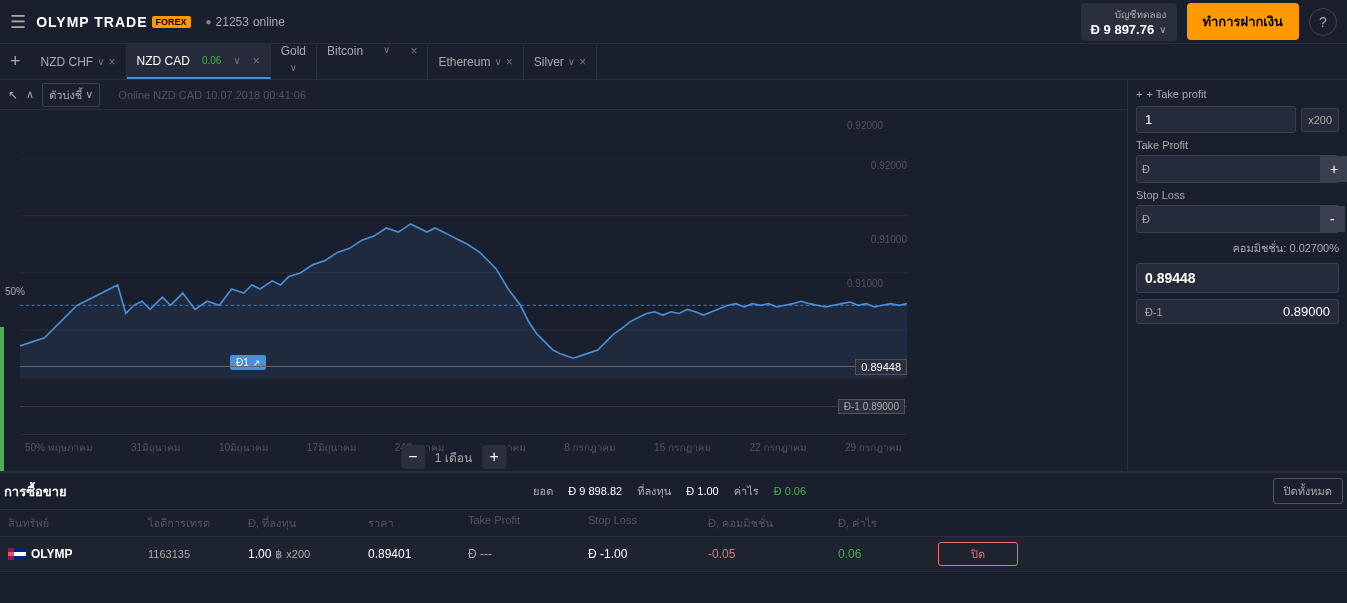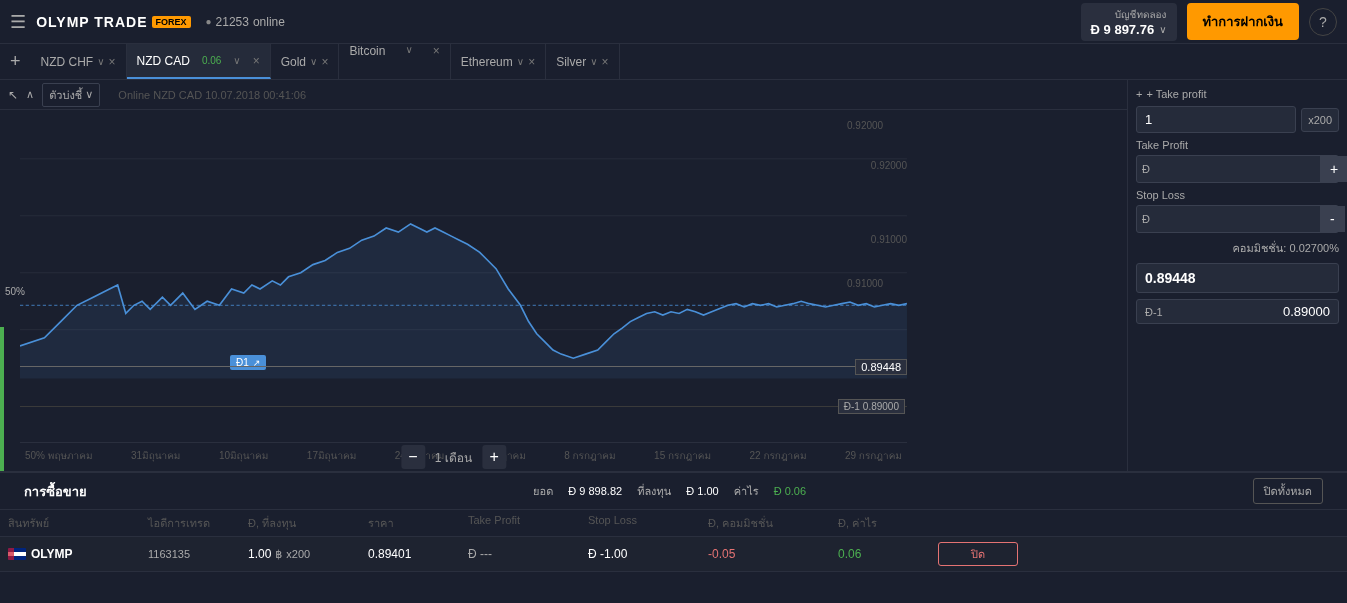--- a/index.html
+++ b/index.html
@@ -42,21 +42,21 @@
     <span style="color:#777;font-size:12px;cursor:pointer;">×</span>
   </div>
 
   <div style="display:flex;align-items:center;padding:0 10px;height:100%;cursor:pointer;border-right:1px solid #2a2f3e;border-bottom:2px solid #4a90d9;background:#252b3a;font-size:12px;color:#fff;gap:12px;">
     <span>NZD CAD</span>
     <span style="color:#4caf50;font-size:10px;">0.06</span>
     <span style="color:#777;font-size:10px;">∨</span>
     <span style="color:#777;font-size:12px;cursor:pointer;">×</span>
   </div>
 
-  <div style="display:flex;align-items:center;padding:0 10px;height:100%;cursor:pointer;border-right:1px solid #2a2f3e;font-size:12px;color:#aaa;gap:4px;">
+  <div style="display:flex;align-items:center;padding:0 10px;height:100%;cursor:pointer;border-right:1px solid #2a2f3e;font-size:12px;color:#aaa;gap:4px;flex-direction:column;">
     <span>Gold</span>
     <span style="color:#777;font-size:10px;">∨</span>
     <span style="color:#777;font-size:12px;cursor:pointer;">×</span>
   </div>
 
   <div style="display:flex;align-items:flex-start;padding:0 10px;height:100%;cursor:pointer;border-right:1px solid #2a2f3e;font-size:12px;color:#aaa;gap:20px;">
     <span>Bitcoin</span>
     <span style="color:#777;font-size:10px;">∨</span>
     <span style="color:#777;font-size:12px;cursor:pointer;">×</span>
   </div>
@@ -127,21 +127,21 @@
       <div style="position:absolute;right:220px;top:71%;left:20px;height:1px;background:#666;"></div>
       <div style="position:absolute;right:220px;top:69%;background:#2a2f3e;border:1px solid #555;color:#fff;font-size:11px;padding:1px 5px;">0.89448</div>
 
       <div style="position:absolute;right:220px;top:82%;left:20px;height:1px;background:#3a3a3a;"></div>
 
       <div style="position:absolute;right:222px;top:80%;background:#2a2f3e;border:1px solid #555;color:#aaa;font-size:10px;padding:1px 5px;display:flex;align-items:center;gap:3px;">
         <span>Ð-1</span>
         <span>0.89000</span>
       </div>
 
-      <div style="position:absolute;bottom:4px;left:20px;right:220px;height:25px;display:flex;align-items:center;justify-content:space-between;border-top:1px solid #2a2f3e;padding:0 5px;">
+      <div style="position:absolute;bottom:12px;left:20px;right:220px;height:25px;display:flex;align-items:center;justify-content:space-between;border-top:1px solid #2a2f3e;padding:0 5px;">
         <span style="color:#555;font-size:10px;">50% พฤษภาคม</span>
         <span style="color:#555;font-size:10px;">31มิถุนาคม</span>
         <span style="color:#555;font-size:10px;">10มิถุนาคม</span>
         <span style="color:#555;font-size:10px;">17มิถุนาคม</span>
         <span style="color:#555;font-size:10px;">24มิถุนาคม</span>
         <span style="color:#555;font-size:10px;">กรกฎาคม</span>
         <span style="color:#555;font-size:10px;">8 กรกฎาคม</span>
         <span style="color:#555;font-size:10px;">15 กรกฎาคม</span>
         <span style="color:#555;font-size:10px;">22 กรกฎาคม</span>
         <span style="color:#555;font-size:10px;">29 กรกฎาคม</span>
@@ -198,21 +198,21 @@
       <span style="color:#aaa;font-size:11px;">Ð-1</span>
       <span style="color:#fff;font-size:13px;">0.89000</span>
     </div>
 
 
   </div>
 </div>
 
 <div style="height:130px;background:#1a1f2e;border-top:2px solid #2a2f3e;">
 
-  <div style="display:flex;align-items:center;justify-content:space-between;padding:5px 24px;border-bottom:1px solid #2a2f3e;">
+  <div style="display:flex;align-items:center;justify-content:space-between;padding:5px 4px;border-bottom:1px solid #2a2f3e;">
     <span style="font-weight:bold;font-size:13px;">การซื้อขาย</span>
     <div style="display:flex;gap:15px;color:#aaa;font-size:11px;align-items:center;">
       <span>ยอด</span>
       <span style="color:#fff;">Ð 9 898.82</span>
       <span>ที่ลงทุน</span>
       <span style="color:#fff;">Ð 1.00</span>
       <span>ค่าไร</span>
       <span style="color:#4caf50;">Ð 0.06</span>
     </div>
     <button style="background:transparent;border:1px solid #555;color:#aaa;padding:3px 10px;border-radius:3px;cursor:pointer;font-size:11px;">ปิดทั้งหมด</button>

